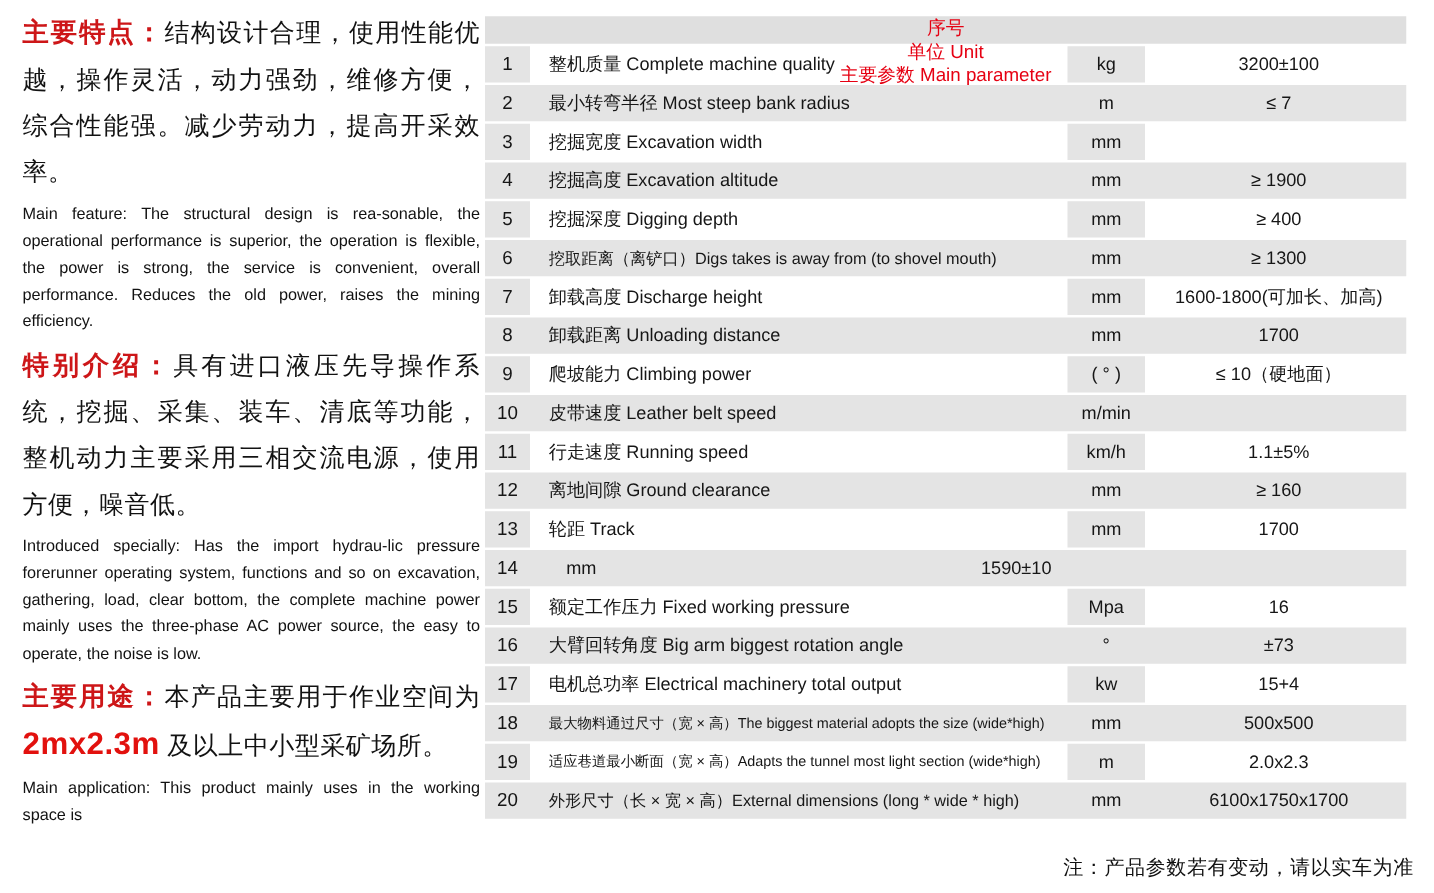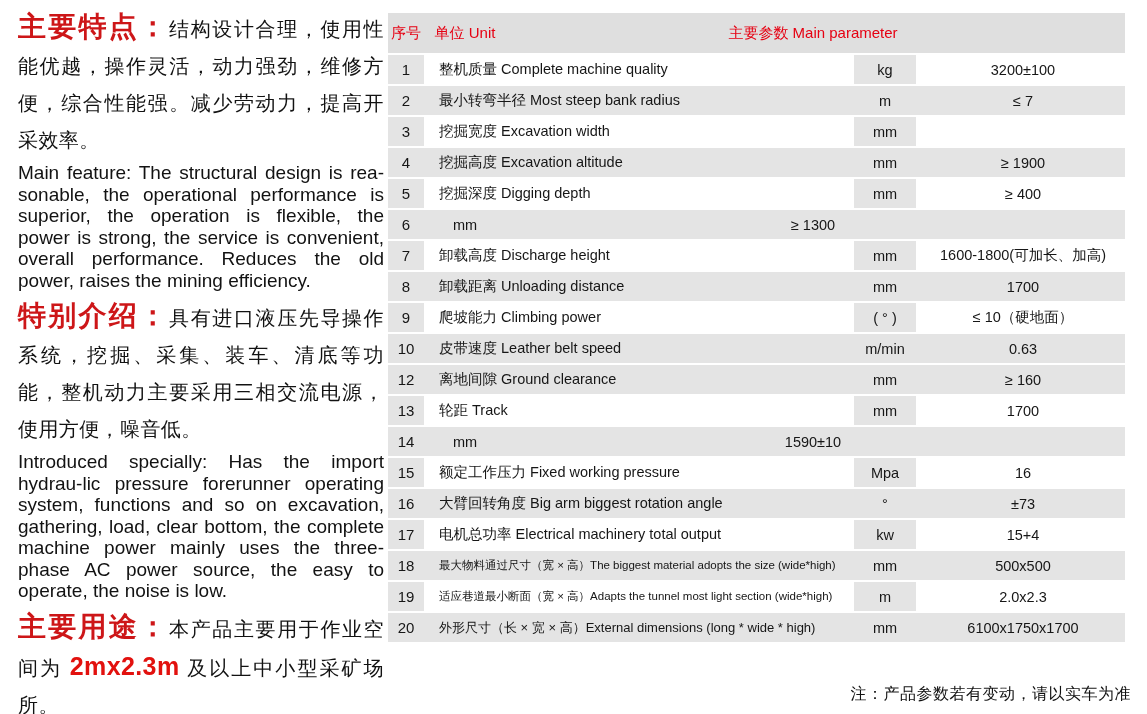--- a/index.html
+++ b/index.html
@@ -5,29 +5,29 @@
   * { margin:0; padding:0; box-sizing:border-box; }
   html,body { background:#ffffff; }
   body {
     width:1147px; height:714px; position:relative; overflow:hidden;
     font-family:"Liberation Sans","DejaVu Sans",sans-serif; color:#161616;
   }
 
   
   .left-panel { position:absolute; left:18px; top:8px; width:366px; }
   .zh-para { font-size:20px; line-height:37px; text-align:justify; color:#121212; letter-spacing:0.4px; }
-  .sec-heading { font-size:28px; font-weight:bold; color:#cd1618; letter-spacing:1px; }
-  .en-para { font-size:19px; line-height:21.5px; text-align:justify; color:#121212; margin-top:3px; margin-bottom:6px; }
+  .sec-heading { font-size:21px; font-weight:bold; color:#cd1618; letter-spacing:1px; }
+  .en-para { font-size:13px; line-height:21.5px; text-align:justify; color:#121212; margin-top:3px; margin-bottom:6px; }
   .hl-zh { color:#e2110e; font-weight:bold; font-size:25px; }
 
   
   .spec-table { position:absolute; left:388px; top:13px; width:737px; }
   .t-head {
-    display:flex; height:40px; background:#dfdfdf; align-items:center;
-    color:#e60012; font-size:15px; margin-bottom:2px;
+    display:flex; height:22px; background:#dfdfdf; align-items:center;
+    color:#e60012; font-size:15px; margin-bottom:2px;flex-direction:column;
   }
   .t-row { display:flex; height:29px; margin-bottom:2px; font-size:14.5px; }
   .t-row.even { background:#e4e4e4; }
   .t-row.odd  { background:#ffffff; }
   .t-row.odd .c-no, .t-row.odd .c-unit { background:#e4e4e4; }
   .c-no   { width:36px;  display:flex; align-items:center; justify-content:center; font-size:15px; }
   .gut    { width:5px; }
   .c-proj { width:420px; display:flex; align-items:center; padding-left:10px; white-space:nowrap; overflow:hidden; }
   .c-unit { width:62px;  display:flex; align-items:center; justify-content:center; }
   .c-param{ flex:1;      display:flex; align-items:center; justify-content:center; }
@@ -107,20 +107,21 @@
         <div class="gut"></div>
         <div class="c-proj">挖掘深度 Digging depth</div>
         <div class="gut"></div>
         <div class="c-unit">mm</div>
         <div class="gut"></div>
         <div class="c-param">≥ 400</div>
       </div>
       <div class="t-row even">
         <div class="c-no">6</div>
         <div class="gut"></div>
+        <div class="c-proj proj-mid">挖取距离（离铲口）Digs takes is away from (to shovel mouth)</div>
         <div class="gut"></div>
         <div class="c-unit">mm</div>
         <div class="gut"></div>
         <div class="c-param">≥ 1300</div>
       </div>
       <div class="t-row odd">
         <div class="c-no">7</div>
         <div class="gut"></div>
         <div class="c-proj">卸载高度 Discharge height</div>
         <div class="gut"></div>
@@ -146,21 +147,29 @@
         <div class="gut"></div>
         <div class="c-param">≤ 10（硬地面）</div>
       </div>
       <div class="t-row even">
         <div class="c-no">10</div>
         <div class="gut"></div>
         <div class="c-proj">皮带速度 Leather belt speed</div>
         <div class="gut"></div>
         <div class="c-unit">m/min</div>
         <div class="gut"></div>
-        <div class="c-param">0.63</div>
+      </div>
+      <div class="t-row odd">
+        <div class="c-no">11</div>
+        <div class="gut"></div>
+        <div class="c-proj">行走速度 Running speed</div>
+        <div class="gut"></div>
+        <div class="c-unit">km/h</div>
+        <div class="gut"></div>
+        <div class="c-param">1.1±5%</div>
       </div>
       <div class="t-row even">
         <div class="c-no">12</div>
         <div class="gut"></div>
         <div class="c-proj">离地间隙 Ground clearance</div>
         <div class="gut"></div>
         <div class="c-unit">mm</div>
         <div class="gut"></div>
         <div class="c-param">≥ 160</div>
       </div>

